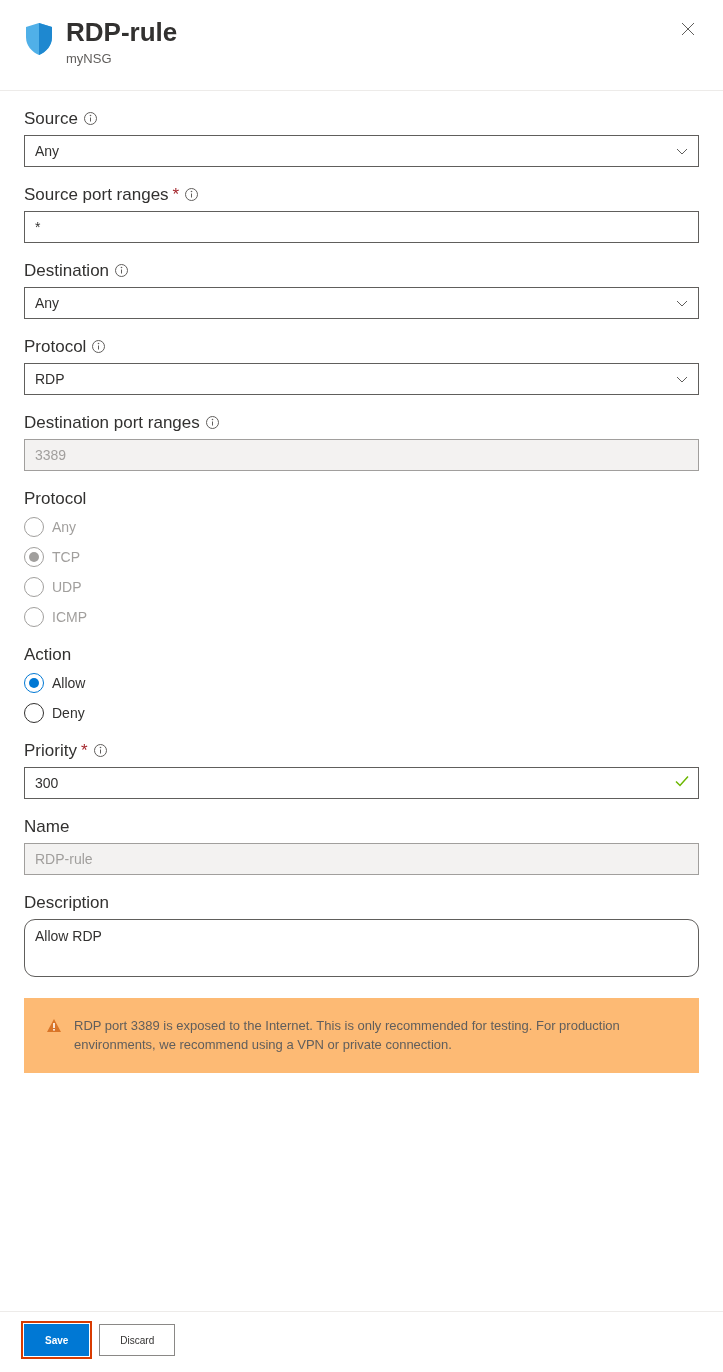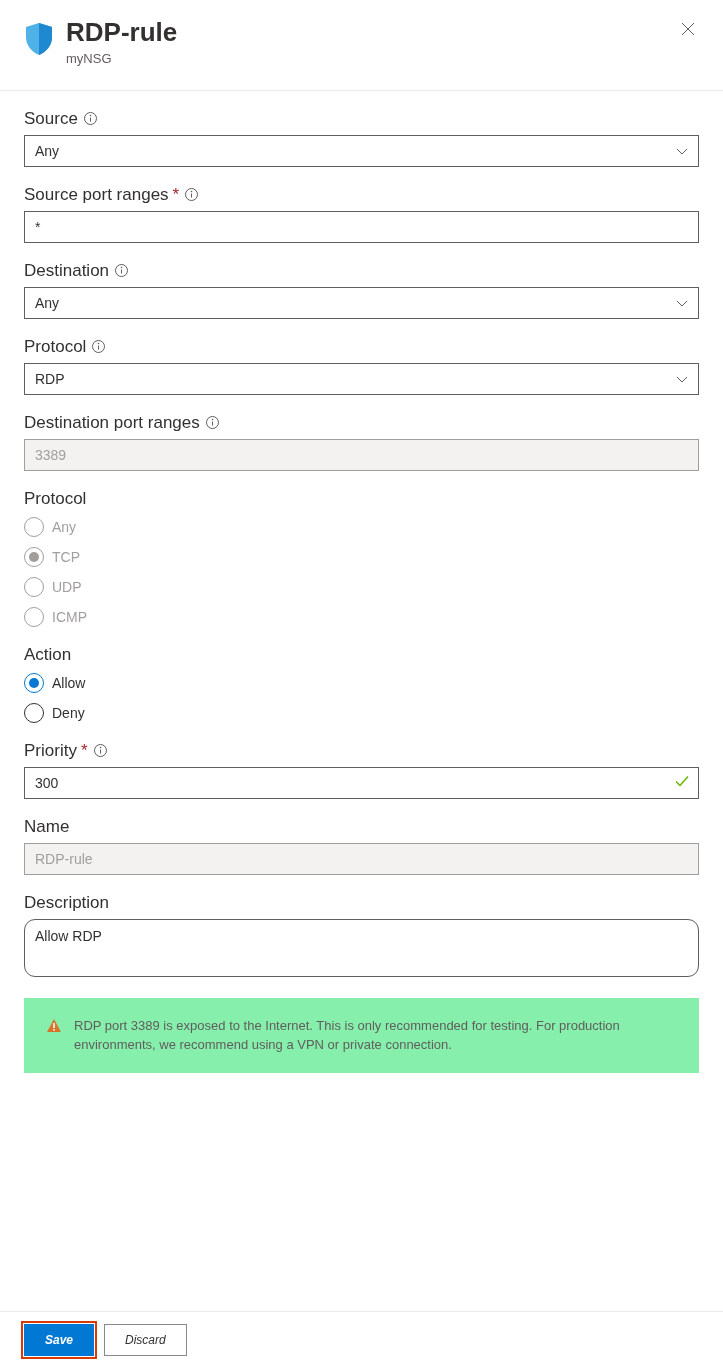--- a/index.html
+++ b/index.html
@@ -127,43 +127,42 @@
   }
   .radio-row.disabled .radio-outer { border-color: #a19f9d; }
   .radio-inner {
     width: 10px; height: 10px; border-radius: 50%;
   }
   .radio-row.selected .radio-outer { border-color: #0078d4; }
   .radio-row.selected .radio-inner { background: #0078d4; }
   .radio-row.selected.disabled .radio-outer { border-color: #a19f9d; }
   .radio-row.selected.disabled .radio-inner { background: #a19f9d; }
   .warning {
-    background: #86efac;
+    background: #fdba74;
     padding: 18px 22px 18px 22px;
     display: flex;
     align-items: flex-start;
   }
   .warning .warn-icon { margin-right: 12px; margin-top: 2px; flex-shrink: 0; }
   .warning .msg { font-size: 13px; color: #605e5c; line-height: 1.5; }
   .footer {
     border-top: 1px solid #edebe9;
     padding: 12px 24px 16px 24px;
     display: flex;
     gap: 10px;
   }
   .btn {
     height: 32px;
     padding: 0 20px;
     font-family: inherit;
-    font-size: 12px;
+    font-size: 10px;
     cursor: pointer;
     border: 1px solid #8a8886;
     background: #fff;
     color: #323130;
-    font-style: italic;
   }
   .btn.primary {
     background: #0078d4;
     color: #fff;
     border-color: #0078d4;
     font-weight: 600;
     outline: 2px solid #d83b01;
     outline-offset: 1px;
   }
   .rel { position: relative; }

